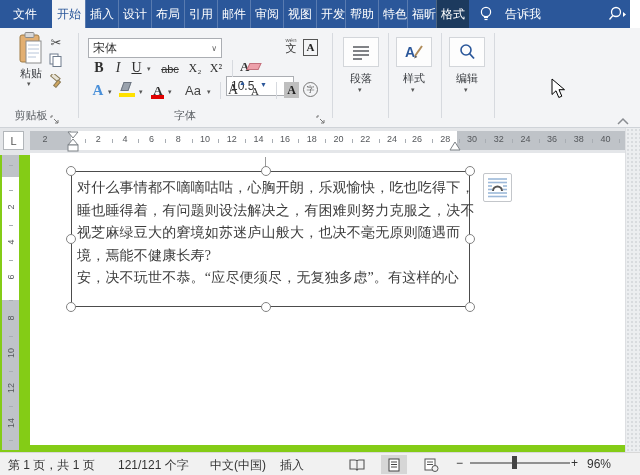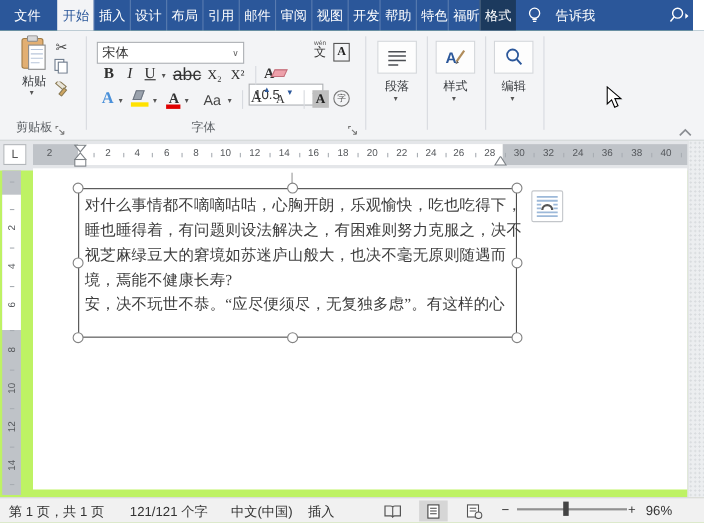--- a/index.html
+++ b/index.html
@@ -1,17 +1,17 @@
 <!DOCTYPE html>
 <html><head>
 <meta charset="utf-8">
 <style>
   html,body{margin:0;padding:0;background:#d8dadd;}
   *{box-sizing:border-box;font-family:"Liberation Sans",sans-serif;}
-  #screen{position:relative;width:640px;height:475px;background:#bef264;overflow:hidden;}
+  #screen{position:relative;width:640px;height:475px;background:#84cc16;overflow:hidden;}
 
   
   .tabbar{position:absolute;left:0;top:0;width:640px;height:28px;background:#2b579a;display:flex;align-items:stretch;overflow:hidden;}
   .file-tab{color:#fff;font-size:12px;line-height:28px;padding:0 13px;margin-right:2px;}
   .tab{color:#fff;font-size:12px;line-height:28px;padding:0 4px;border-left:1px solid rgba(255,255,255,.22);white-space:nowrap;}
   .tab.active{background:#f3f4f6;color:#2b579a;border-left-color:transparent;}
   .tab.contextual{background:#1c3a5e;}
   .tab.clip{max-width:29px;overflow:hidden;}
   .bulb-wrap{display:flex;align-items:center;padding:0 6px 0 10px;}
   .tellme{color:#fff;font-size:12px;line-height:28px;padding:0 6px;}
@@ -153,21 +153,21 @@
     <div class="abs" style="left:281px;top:9px;width:20px;text-align:center;line-height:1;">
       <div style="font-size:6px;color:#555;">wén</div>
       <div style="font-size:11px;color:#333;">文</div>
     </div>
     <div class="abs serifch" style="left:303px;top:11px;width:15px;height:17px;border:1.4px solid #555;font-size:11px;font-weight:bold;color:#222;text-align:center;line-height:14px;">A</div>
 
     <div class="btn-s serifch" style="left:92px;top:32px;width:14px;height:16px;font-weight:bold;font-size:14px;">B</div>
     <div class="btn-s serifch" style="left:112px;top:32px;width:12px;height:16px;font-style:italic;font-size:14px;">I</div>
     <div class="btn-s serifch" style="left:130px;top:32px;width:13px;height:16px;font-size:14px;text-decoration:underline;">U</div>
     <div class="dd" style="left:147px;top:37px;">▾</div>
-    <div class="btn-s" style="left:158px;top:33px;width:24px;height:15px;font-size:16px;text-decoration:line-through;color:#333;">abc</div>
+    <div class="btn-s" style="left:158px;top:33px;width:24px;height:15px;font-size:11px;text-decoration:line-through;color:#333;">abc</div>
     <div class="btn-s serifch" style="left:187px;top:33px;width:16px;height:15px;font-size:12px;">X₂</div>
     <div class="btn-s serifch" style="left:208px;top:33px;width:16px;height:15px;font-size:12px;">X²</div>
     <div class="msep" style="left:232px;top:32px;height:17px;"></div>
     <div class="abs" style="left:240px;top:31px;width:20px;height:18px;">
       <span class="serifch" style="position:absolute;left:0;top:0;font-size:13px;font-weight:bold;color:#333;">A</span>
       <span style="position:absolute;left:8px;top:4px;width:12px;height:7px;background:#eda0aa;border:1px solid #c2707c;transform:skewX(-25deg);"></span>
     </div>
 
     <div class="btn-s serifch" style="left:90px;top:54px;width:16px;height:17px;font-size:15px;font-weight:bold;color:#4a90d9;">A</div>
     <div class="dd" style="left:108px;top:60px;">▾</div>

